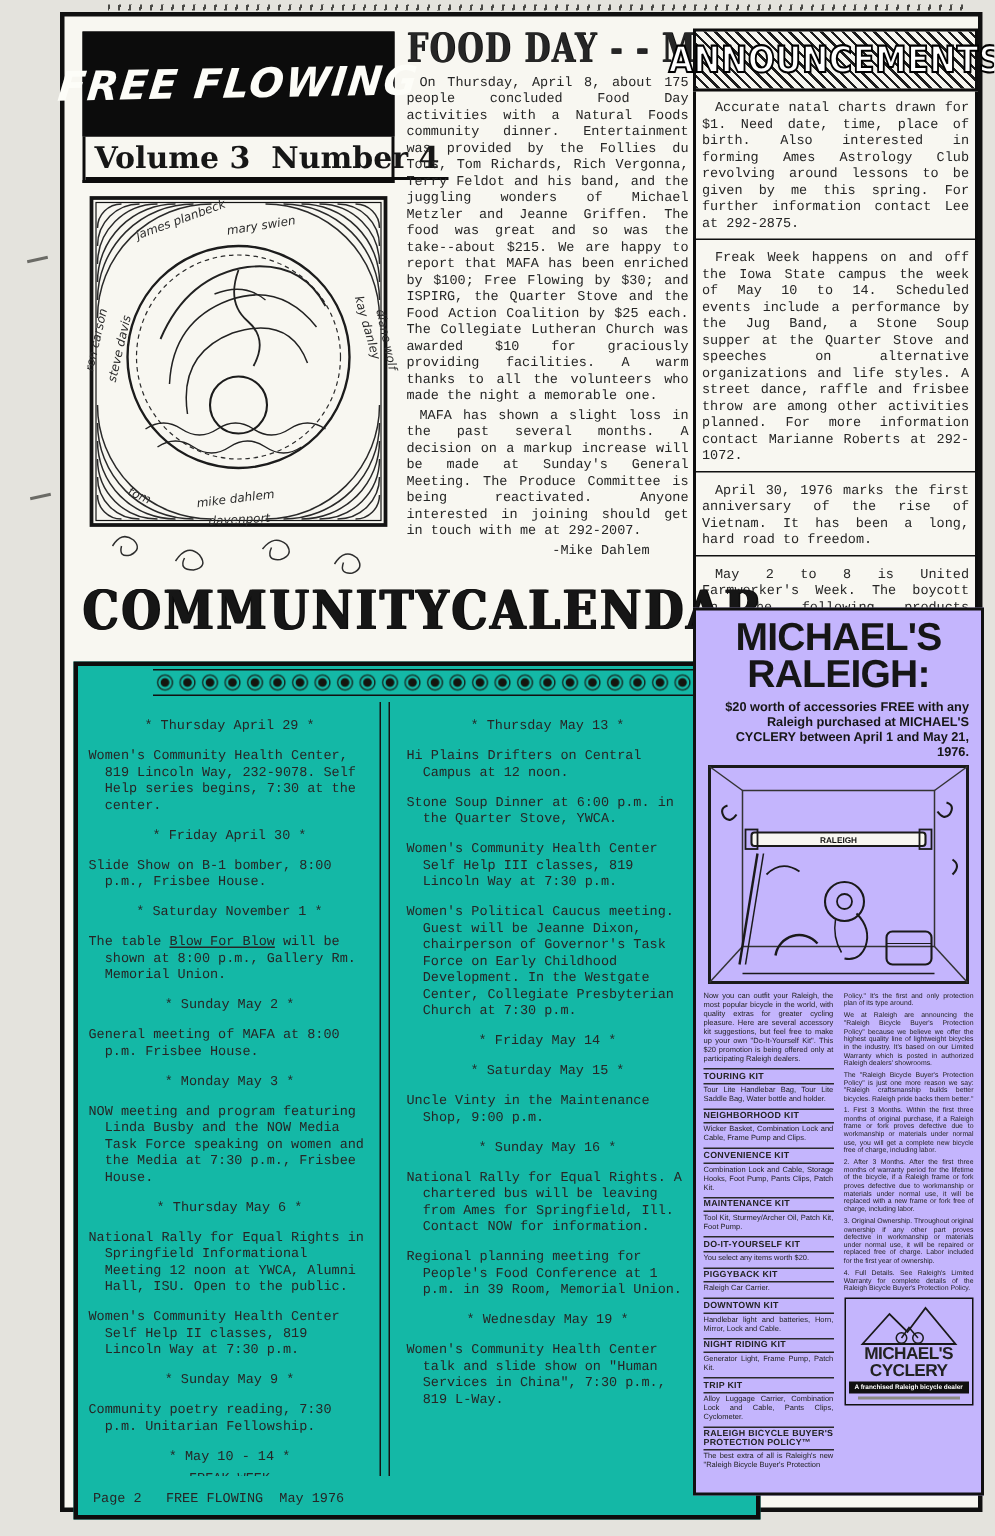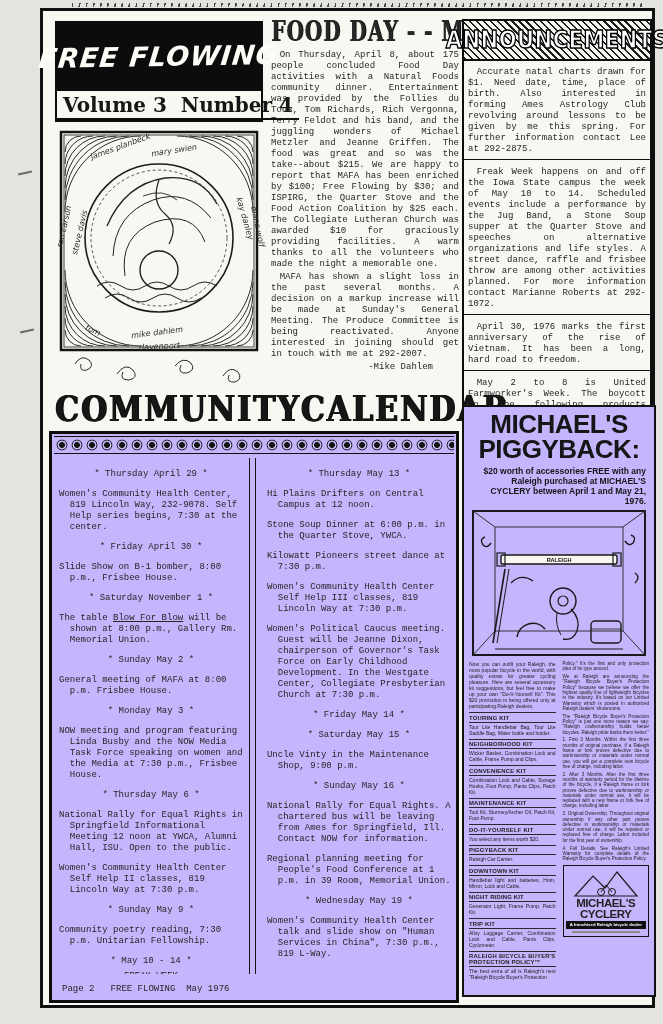--- a/index.html
+++ b/index.html
@@ -50,22 +50,22 @@
     text-shadow:0 0 1px #000;transform:scaleY(1.15);white-space:nowrap;}
   .ann-body{border-left:2px solid #0d0d0d;border-right:2px solid #0d0d0d;padding:6px 4px 2px;}
   .ann-item{text-align:justify;text-indent:1.6ch;margin:0 0 3px;}
   .ann-rule{border-top:1.5px solid #111;margin:4px -4px 7px;}
   
   .calhead{position:absolute;left:12px;top:376px;width:400px;display:flex;justify-content:space-between;
     font-family:"DejaVu Serif",serif;font-weight:900;font-size:30px;transform:scaleY(1.2);
     transform-origin:left top;}
   .calhead span{text-shadow:1px 0 0 #0d0d0d,-0.5px 0 0 #0d0d0d;letter-spacing:2px;}
   
-  .calbox{position:absolute;left:6px;top:420px;width:404px;height:566px;border:3px solid #0d0d0d;
-    background:#c4b5fd;}
+  .calbox{position:absolute;left:6px;top:430px;width:404px;height:566px;border:3px solid #0d0d0d;
+    background:#14b8a6;padding-left:48px;}
   .lace{height:16px;margin:2px 2px 4px;border-top:1px solid #111;border-bottom:1px solid #111;
     background-image:radial-gradient(circle at 8px 8px,#15150f 2.6px,transparent 3.2px),
       radial-gradient(circle at 8px 8px,transparent 4.2px,#15150f 4.8px,transparent 5.8px);
     background-size:15px 16px;}
   .calcols{position:absolute;left:0;top:24px;right:0;bottom:26px;display:flex;}
   .calcol{width:188px;padding:2px 5px 0 7px;overflow:hidden;}
   .calcol.second{padding-left:10px;}
   .cal-divider{width:5px;border-left:1.5px solid #141414;border-right:1.5px solid #141414;
     margin:0 1px;}
   .cal-h{text-align:center;margin:9px 0;}
@@ -202,40 +202,39 @@
             <div class="cal-h">* Sunday May 9 *</div>
             <div class="cal-e">Community poetry reading, 7:30 p.m. Unitarian Fellowship.</div>
             <div class="cal-h">* May 10 - 14 *</div>
             <div class="cal-hu">FREAK WEEK</div>
           </div>
         <div class="cal-divider"></div>
         <div class="calcol second mono">
             <div class="cal-h">* Thursday May 13 *</div>
             <div class="cal-e">Hi Plains Drifters on Central Campus at 12 noon.</div>
             <div class="cal-e">Stone Soup Dinner at 6:00 p.m. in the Quarter Stove, YWCA.</div>
-            <div class="cal-e">Kilowatt Pioneers street dance at 7:30 p.m.</div>
             <div class="cal-e">Women's Community Health Center Self Help III classes, 819 Lincoln Way at 7:30 p.m.</div>
             <div class="cal-e">Women's Political Caucus meeting. Guest will be Jeanne Dixon, chairperson of Governor's Task Force on Early Childhood Development. In the Westgate Center, Collegiate Presbyterian Church at 7:30 p.m.</div>
             <div class="cal-h">* Friday May 14 *</div>
             <div class="cal-h">* Saturday May 15 *</div>
             <div class="cal-e">Uncle Vinty in the Maintenance Shop, 9:00 p.m.</div>
             <div class="cal-h">* Sunday May 16 *</div>
             <div class="cal-e">National Rally for Equal Rights. A chartered bus will be leaving from Ames for Springfield, Ill. Contact NOW for information.</div>
             <div class="cal-e">Regional planning meeting for People's Food Conference at 1 p.m. in 39 Room, Memorial Union.</div>
             <div class="cal-h">* Wednesday May 19 *</div>
             <div class="cal-e">Women's Community Health Center talk and slide show on "Human Services in China", 7:30 p.m., 819 L-Way.</div>
           </div>
       </div>
       <div class="cal-footer mono">Page 2   FREE FLOWING  May 1976</div>
     </div>
 
     <div class="ad">
       <div class="ad-title">
         <div>MICHAEL'S</div>
-        <div>PIGGYBACK:</div>
+        <div>RALEIGH:</div>
       </div>
       <div class="ad-sub">$20 worth of accessories FREE with any Raleigh purchased at MICHAEL'S CYCLERY between April 1 and May 21, 1976.</div>
       <svg class="ad-illo" width="176" height="150" viewBox="0 0 176 150">
         <rect x="2" y="2" width="172" height="144" fill="none" stroke="#1a1a1a" stroke-width="2"></rect>
         <rect x="24" y="18" width="128" height="104" fill="none" stroke="#333" stroke-width="1"></rect>
         <line x1="2" y1="2" x2="24" y2="18" stroke="#333" stroke-width="1"></line>
         <line x1="174" y1="2" x2="152" y2="18" stroke="#333" stroke-width="1"></line>
         <line x1="2" y1="146" x2="24" y2="122" stroke="#333" stroke-width="1"></line>
         <line x1="174" y1="146" x2="152" y2="122" stroke="#333" stroke-width="1"></line>
         <rect x="30" y="46" width="116" height="9" rx="2" fill="#f8f7f1" stroke="#1a1a1a" stroke-width="1.4"></rect>

